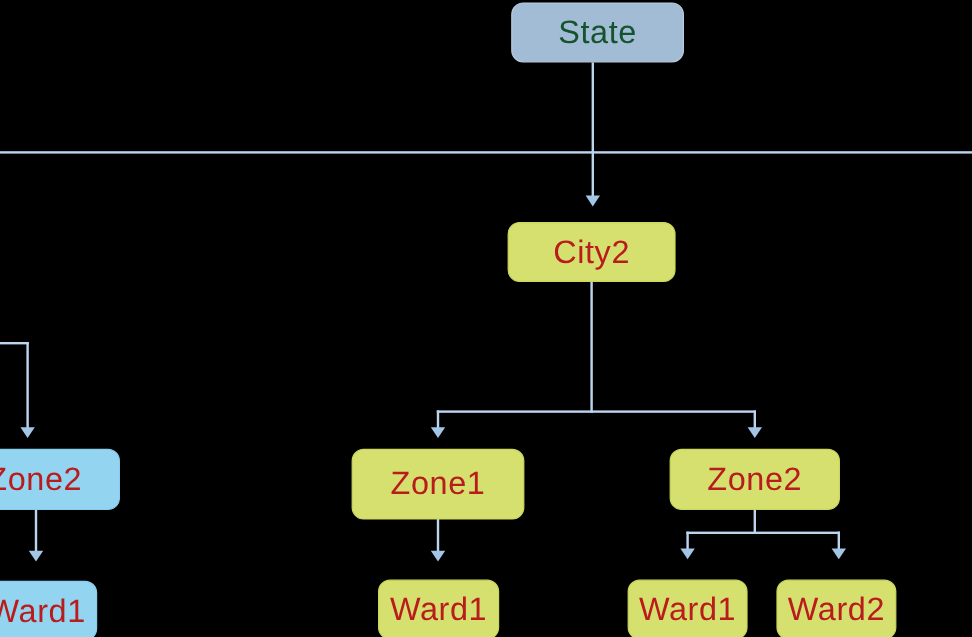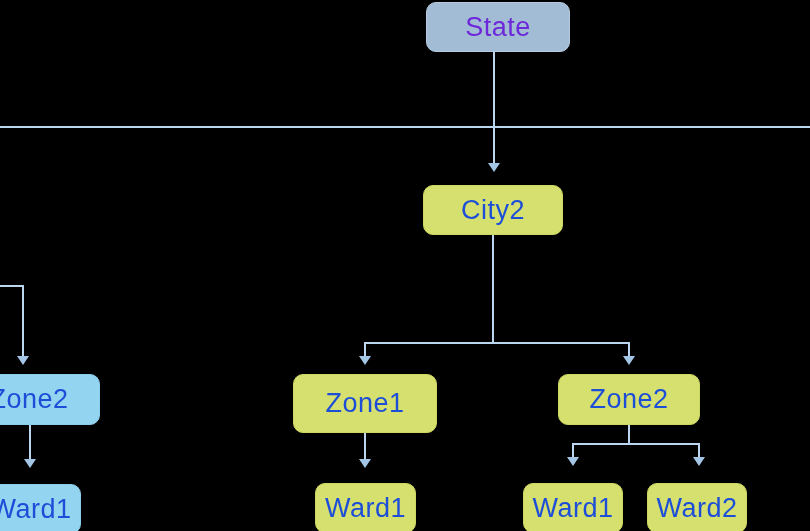--- a/index.html
+++ b/index.html
@@ -4,23 +4,23 @@
 <style>
   html,body{margin:0;padding:0;background:#000;}
   .canvas{
     position:relative;width:810px;height:531px;overflow:hidden;
     background:#000000;
     font-family:"Liberation Sans","DejaVu Sans",sans-serif;
   }
   .node{
     position:absolute;display:flex;align-items:center;justify-content:center;
     border-radius:10px;font-size:27px;letter-spacing:0.5px;
-    color:#1d4ed8;box-sizing:border-box;
+    color:#b91c1c;box-sizing:border-box;
   }
-  .node.steel{background:#a3bcd6;color:#6d28d9;border:1px solid #b7cbe0;}
+  .node.steel{background:#a3bcd6;color:#14532d;border:1px solid #b7cbe0;}
   .node.yellow{background:#d5e06e;border:1px solid #cdd75f;}
   .node.lightblue{background:#93d4f0;border:1px solid #89cdeb;}
   .hline,.vline{position:absolute;background:#bcd5ef;}
   .hline{height:2px;}
   .vline{width:2px;}
   .arrow-down{
     position:absolute;width:0;height:0;
     border-left:6px solid transparent;border-right:6px solid transparent;
     border-top:9px solid #a4c6e6;
   }

